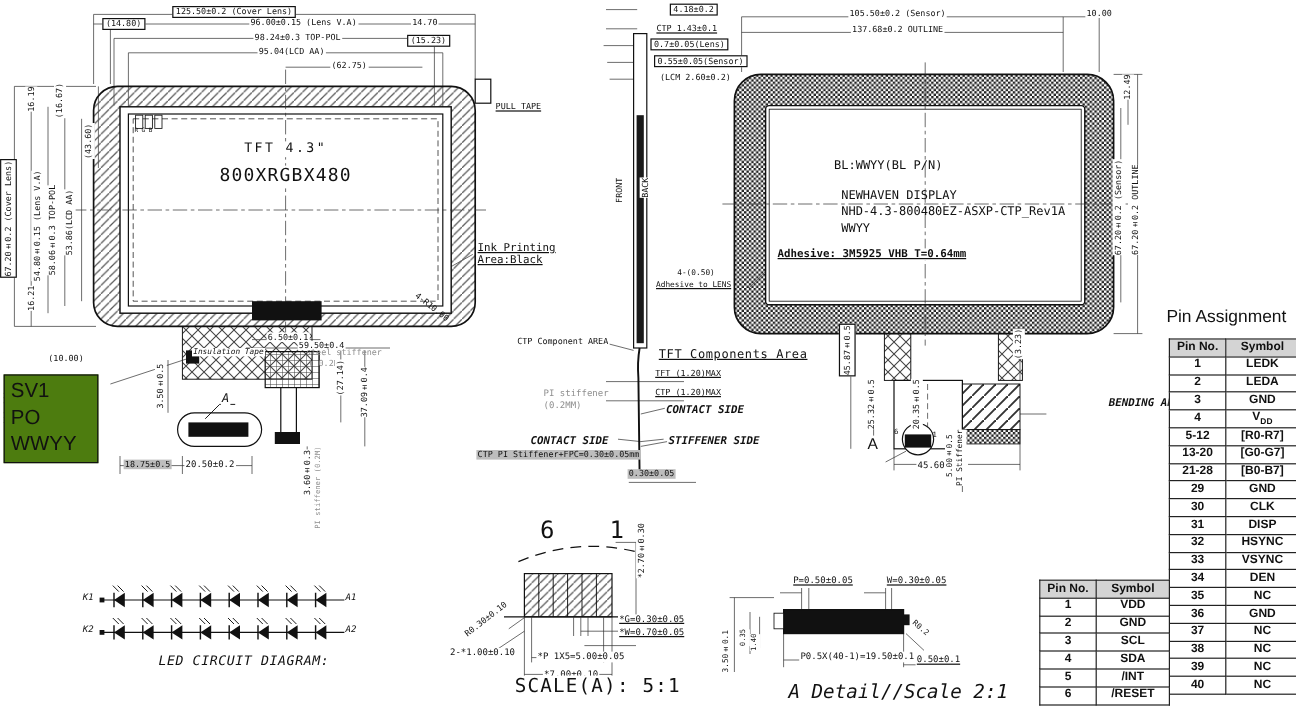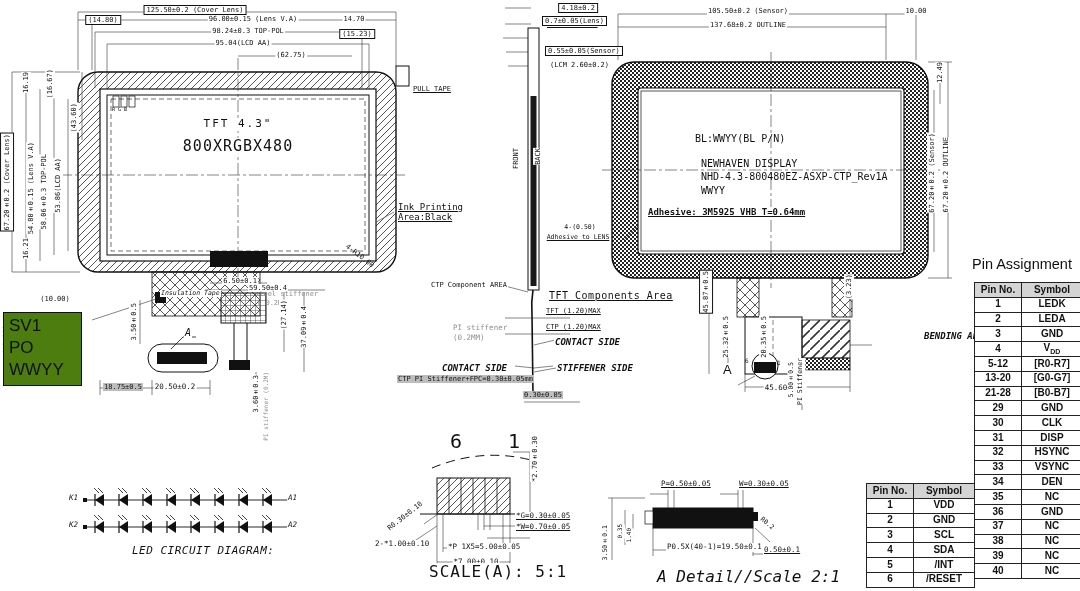--- a/index.html
+++ b/index.html
@@ -312,21 +312,21 @@
   <div class="lb c f7" style="left:55px;top:295px">(10.00)</div>
   <div class="lb v f7" style="left:1px;top:325px">(10.00)</div>
   <div class="svbox">
     <div>SV1</div>
     <div>PO</div>
     <div>WWYY</div>
   </div>
 
   <div class="lb c bx f7" style="left:578px;top:3px">4.18±0.2</div>
   <div class="lb f7 u" style="left:546px;top:20px">CTP 1.43±0.1</div>
-  <div class="lb bx f7" style="left:542px;top:16px">0.7±0.05(Lens)</div>
+  <div class="lb bx f7" style="left:542px;top:32px">0.7±0.05(Lens)</div>
   <div class="lb bx f7" style="left:545px;top:46px">0.55±0.05(Sensor)</div>
   <div class="lb f7" style="left:549px;top:61px">(LCM 2.60±0.2)</div>
   <div class="lb v f7" style="left:511px;top:148px">FRONT</div>
   <div class="lb v f7" style="left:533px;top:148px">BACK</div>
   <div class="lb f7" style="left:430px;top:281px">CTP Component AREA</div>
   <div class="lb f10 u" style="left:548px;top:290px;letter-spacing:0.5px">TFT Components Area</div>
   <div class="lb f7 u" style="left:545px;top:307px">TFT (1.20)MAX</div>
   <div class="lb f7 u" style="left:545px;top:323px">CTP (1.20)MAX</div>
   <div class="lb gy f75 nobg" style="left:452px;top:324px">PI stiffener</div>
   <div class="lb gy f75 nobg" style="left:452px;top:334px">(0.2MM)</div>

